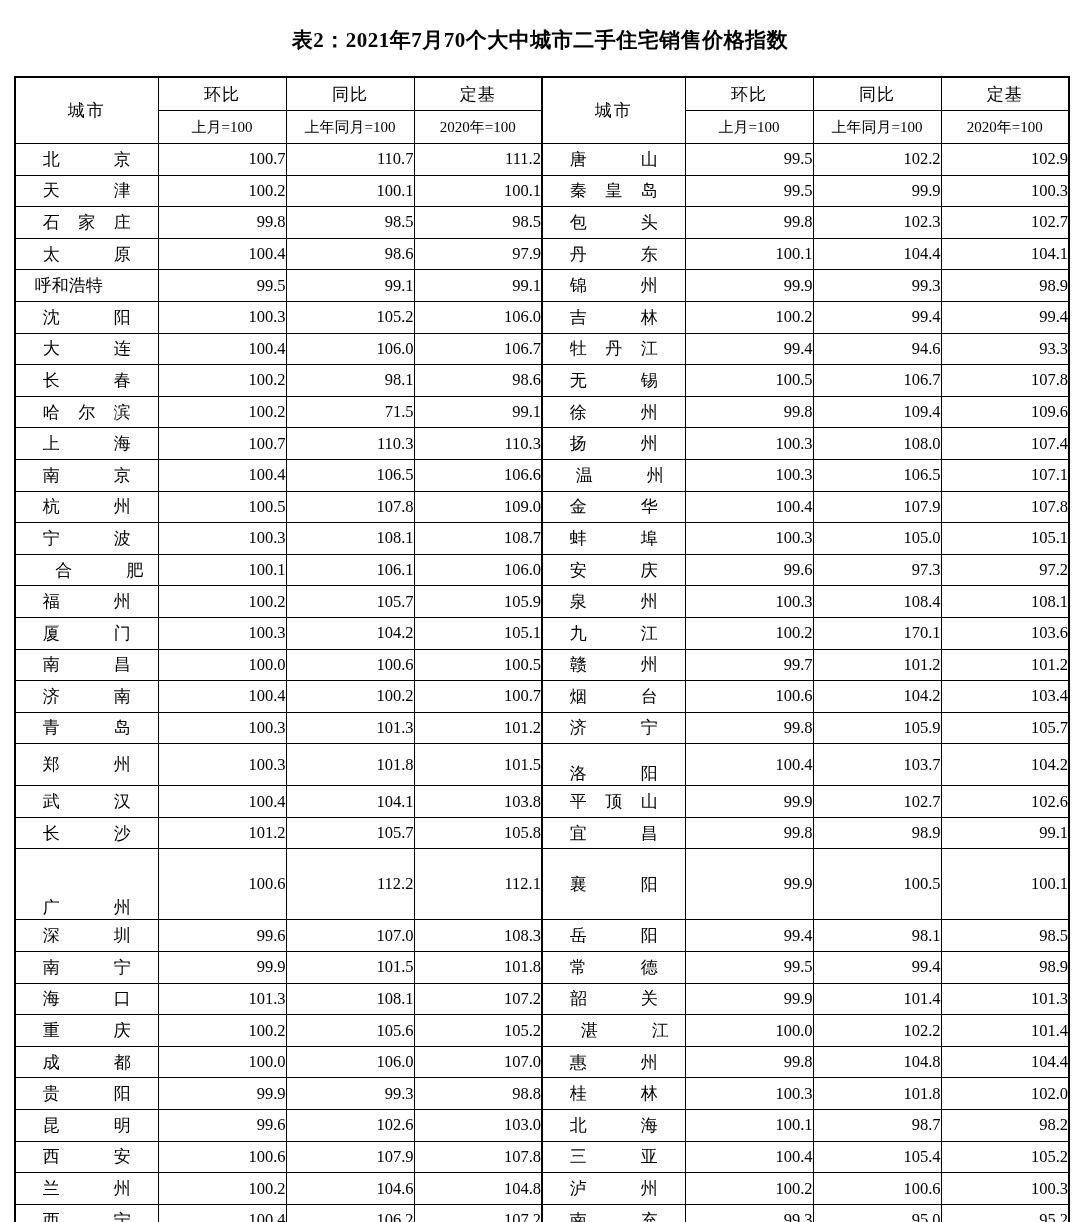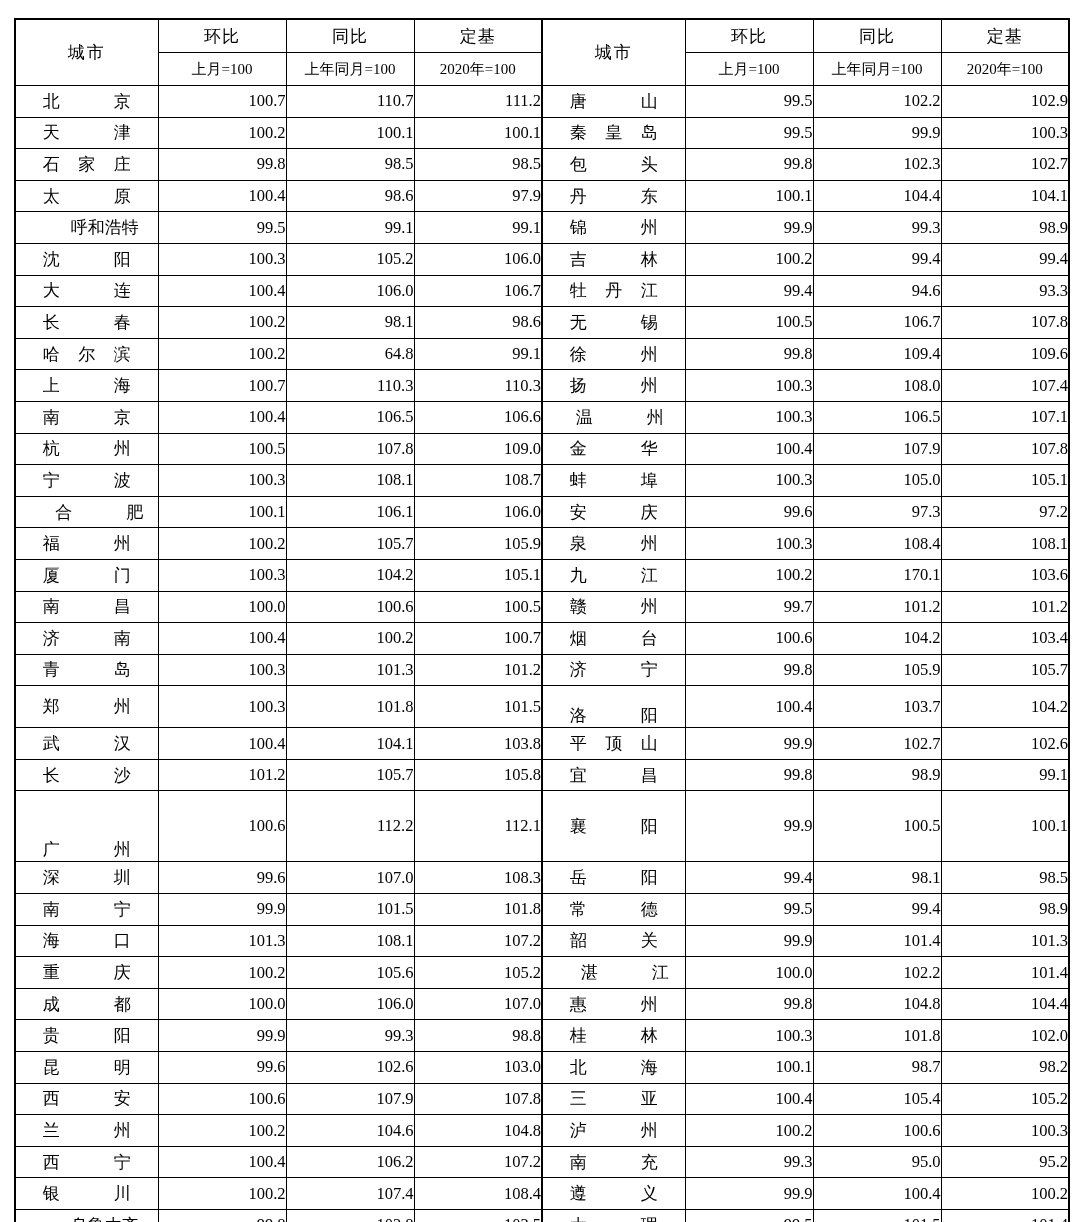--- a/index.html
+++ b/index.html
@@ -83,28 +83,29 @@
   .mid-sep { border-left: 2px solid #000 !important; }
   .city-spread {
     display: inline-block;
     text-align: justify;
     text-align-last: justify;
     width: 88px;
   }
   .city-plain {
     display: inline-block;
     width: 88px;
-    text-align: right;
+    text-align: left;
     font-family: Liberation Serif, serif;
   }
 </style>
 </head>
 <body>
 
 <div class="page">
+  <div class="title">表2：2021年7月70个大中城市二手住宅销售价格指数</div>
 
   <table class="idx">
     <colgroup>
       <col class="c-city">
         <col class="c-v">
         <col class="c-v">
         <col class="c-v">
       <col class="c-city">
         <col class="c-v">
         <col class="c-v">
@@ -207,21 +208,21 @@
           <td class="val">98.1</td>
           <td class="val">98.6</td>
           <td class="city mid-sep"><span class="city-spread" style="width: 88px;">无锡</span></td>
           <td class="val">100.5</td>
           <td class="val">106.7</td>
           <td class="val">107.8</td>
         </tr>
         <tr>
           <td class="city"><span class="city-spread" style="width: 88px;">哈尔滨</span></td>
           <td class="val">100.2</td>
-          <td class="val">64.8</td>
+          <td class="val">71.5</td>
           <td class="val">99.1</td>
           <td class="city mid-sep"><span class="city-spread" style="width: 88px;">徐州</span></td>
           <td class="val">99.8</td>
           <td class="val">109.4</td>
           <td class="val">109.6</td>
         </tr>
         <tr>
           <td class="city"><span class="city-spread" style="width: 88px;">上海</span></td>
           <td class="val">100.7</td>
           <td class="val">110.3</td>

